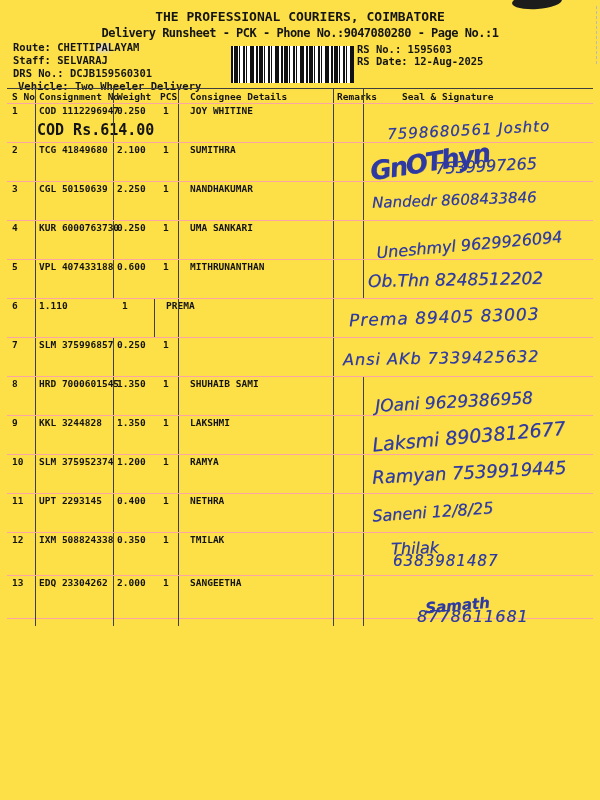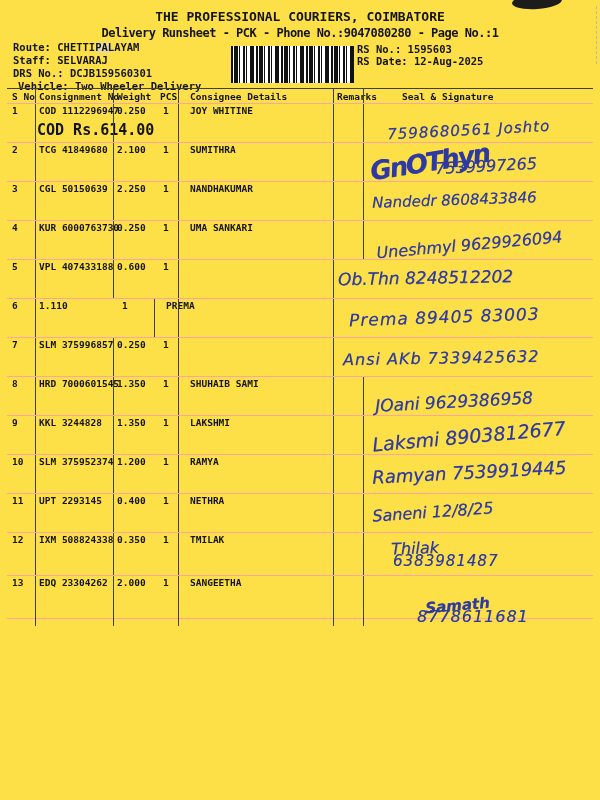--- a/index.html
+++ b/index.html
@@ -151,20 +151,21 @@
       <span class="hw l1 v-l1">Uneshmyl 9629926094</span>
 
     </div>
   </div>
 
   <div class="trow body">
     <div class="cell no-left c-sno"><span class="v-sno">5</span></div>
     <div class="cell"><span class="v-cons">VPL 407433188</span><span class="cod-note v-note"></span></div>
     <div class="cell c-weight"><span class="v-wt">0.600</span></div>
     <div class="cell c-pcs"><span class="v-pcs">1</span></div>
+    <div class="cell c-consignee"><span class="v-cnee">MITHRUNANTHAN</span></div>
     <div class="cell"><span class="v-rmk"></span></div>
     <div class="cell c-seal seal seal-r5">
       <span class="hw l1 v-l1">Ob.Thn 8248512202</span>
 
     </div>
   </div>
 
   <div class="trow body">
     <div class="cell no-left c-sno"><span class="v-sno">6</span></div>
     <div class="cell c-weight"><span class="v-wt">1.110</span></div>

